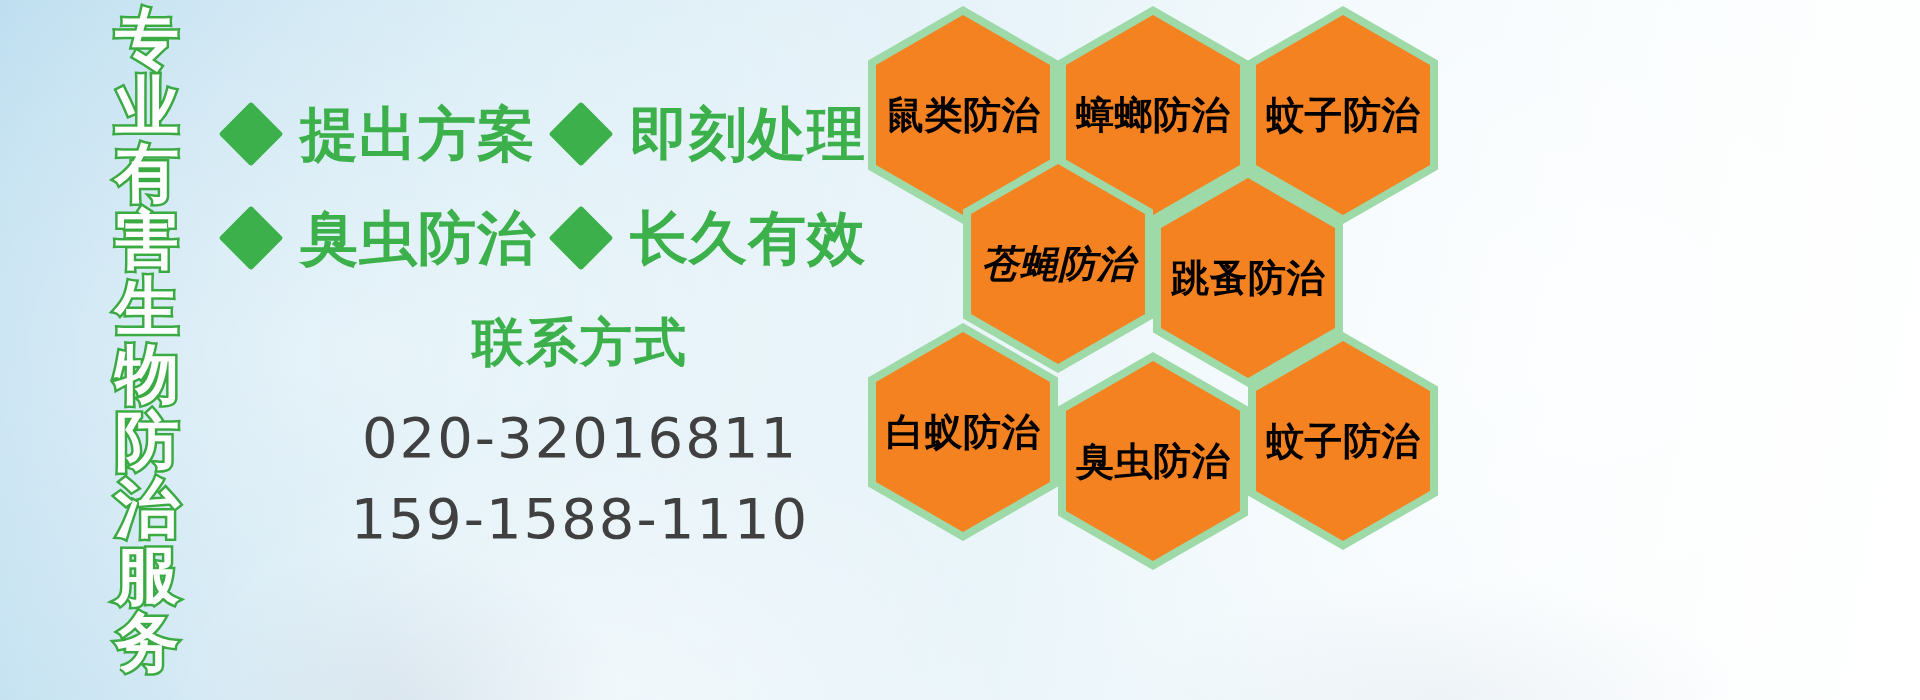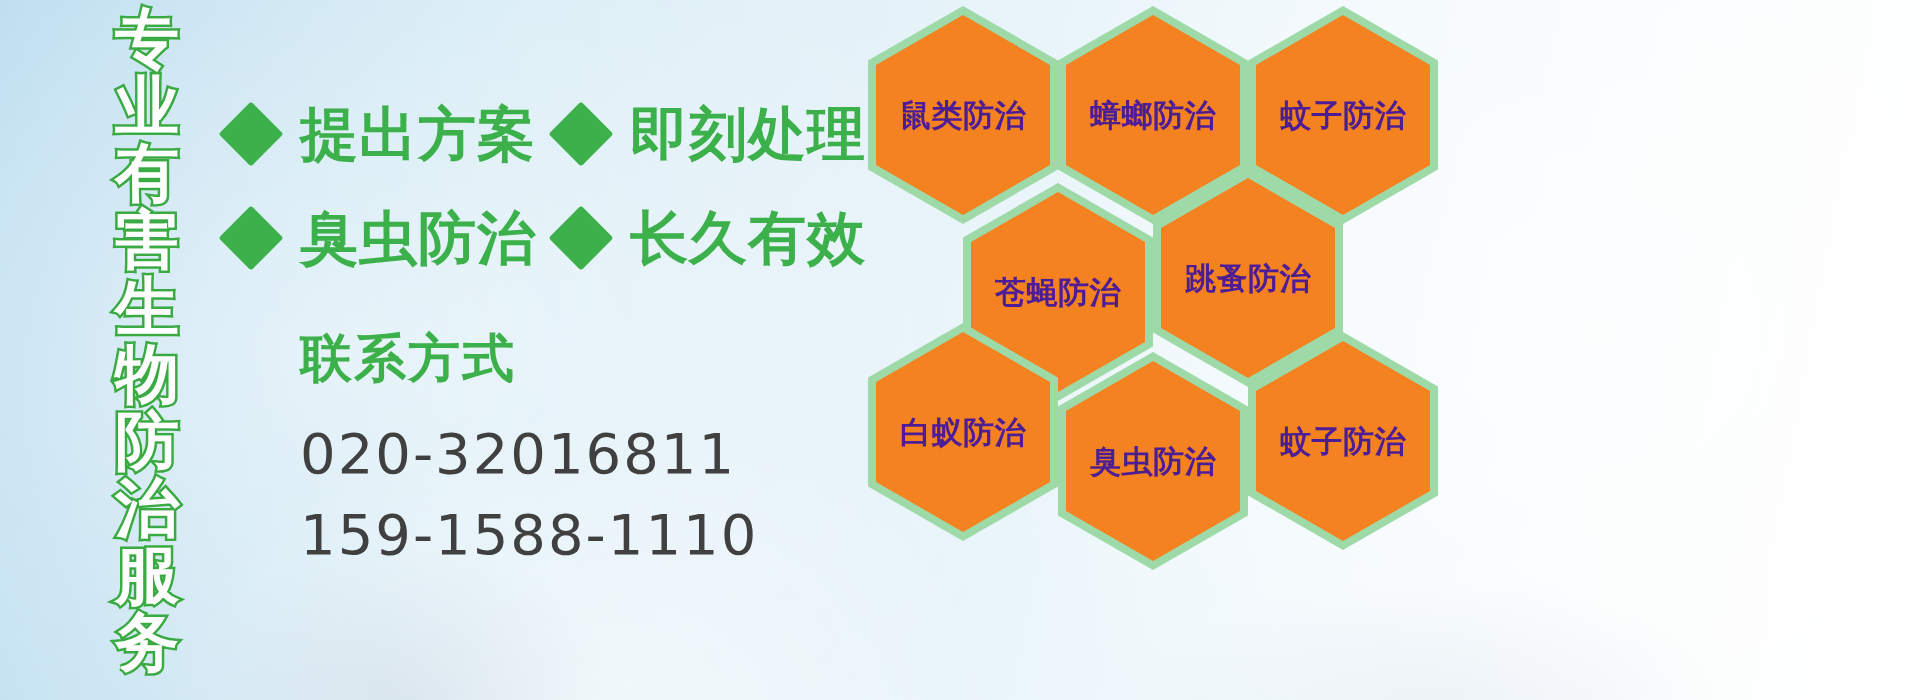--- a/index.html
+++ b/index.html
@@ -111,21 +111,21 @@
     line-height:1;
     white-space:nowrap;
     font-family:"DejaVu Sans","Liberation Sans",sans-serif;
   }
 
   
   #contact {
     position:absolute;
     left:300px; top:310px;
     width:560px;
-    margin-top:16px;
+    text-align:center;
   }
   #contact-title {
     font-size:52px;
     font-weight:700;
     color:#3cb04a;
     line-height:1.25;
     letter-spacing:2px;
     font-family:"DejaVu Sans","Liberation Sans",sans-serif;
   }
   .contact-phone {
@@ -159,22 +159,22 @@
     left:8px; top:9px;
     width:174px; height:200px;
     -webkit-clip-path:polygon(50% 0%,100% 25%,100% 75%,50% 100%,0% 75%,0% 25%);
     clip-path:polygon(50% 0%,100% 25%,100% 75%,50% 100%,0% 75%,0% 25%);
     background:#f58220;
     display:flex;
     align-items:center;
     justify-content:center;
   }
   .hex-label {
-    color:#4c1d95;
-    font-size:31px;
+    color:#000000;
+    font-size:38px;
     font-weight:700;
     letter-spacing:0.5px;
     white-space:nowrap;
     line-height:1;
     font-family:"DejaVu Sans","Liberation Sans",sans-serif;
   }
 </style>
 </head>
 <body>
 
@@ -245,21 +245,21 @@
         <span class="hex-label">蟑螂防治</span>
       </div>
     </div>
 
     <div class="hex" style="left:388px; top:6px;">
       <div class="hex-inner">
         <span class="hex-label">蚊子防治</span>
       </div>
     </div>
 
-    <div class="hex" style="left:103px; top:183px;">
+    <div class="hex" style="left:103px; top:155px;font-style:italic;">
       <div class="hex-inner">
         <span class="hex-label">苍蝇防治</span>
       </div>
     </div>
 
     <div class="hex" style="left:293px; top:169px;">
       <div class="hex-inner">
         <span class="hex-label">跳蚤防治</span>
       </div>
     </div>

